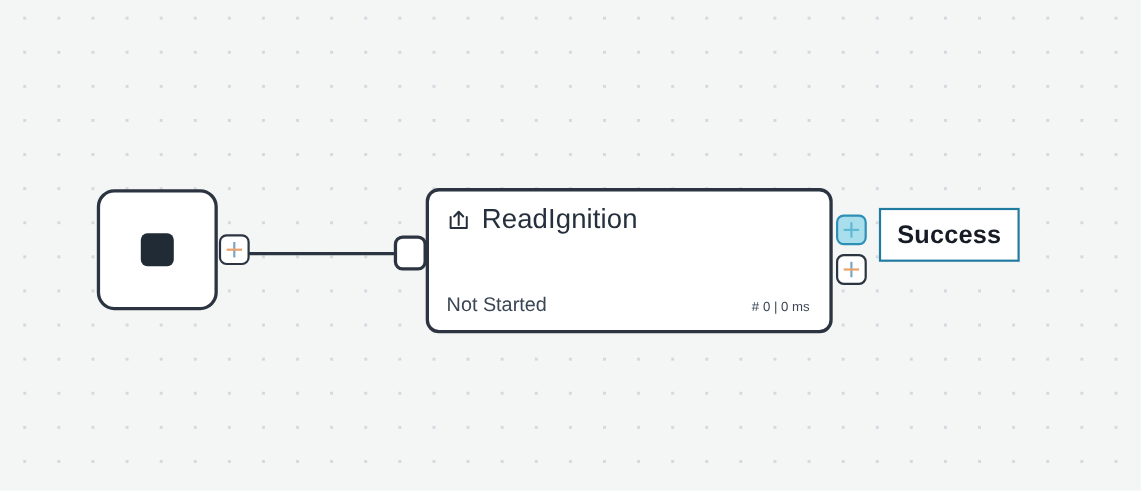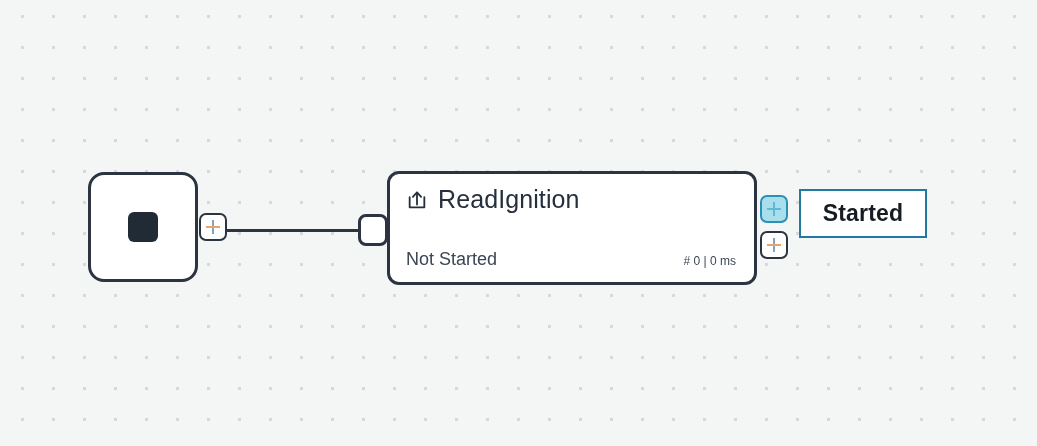--- a/index.html
+++ b/index.html
@@ -113,21 +113,21 @@
     border-radius: 8px;
     z-index: 2;
   }
 
   
   .action-node {
     position: absolute;
     left: 387px;
     top: 171px;
     width: 370px;
-    height: 114px;
+    height: 132px;
     box-sizing: border-box;
     background: #ffffff;
     border: 3px solid #2b3440;
     border-radius: 12px;
     z-index: 3;
     display: flex;
     flex-direction: column;
     justify-content: space-between;
     padding: 13px 16px 12px 16px;
   }
@@ -229,16 +229,16 @@
     <div class="pv"></div>
     <div class="ph"></div>
   </div>
 
   <div class="plus-btn" id="plus-out-bottom">
     <div class="pv"></div>
     <div class="ph"></div>
   </div>
 
   <div class="success-box">
-    <span class="success-text">Started</span>
+    <span class="success-text">Success</span>
   </div>
 
 </div>
 
 </body></html>

